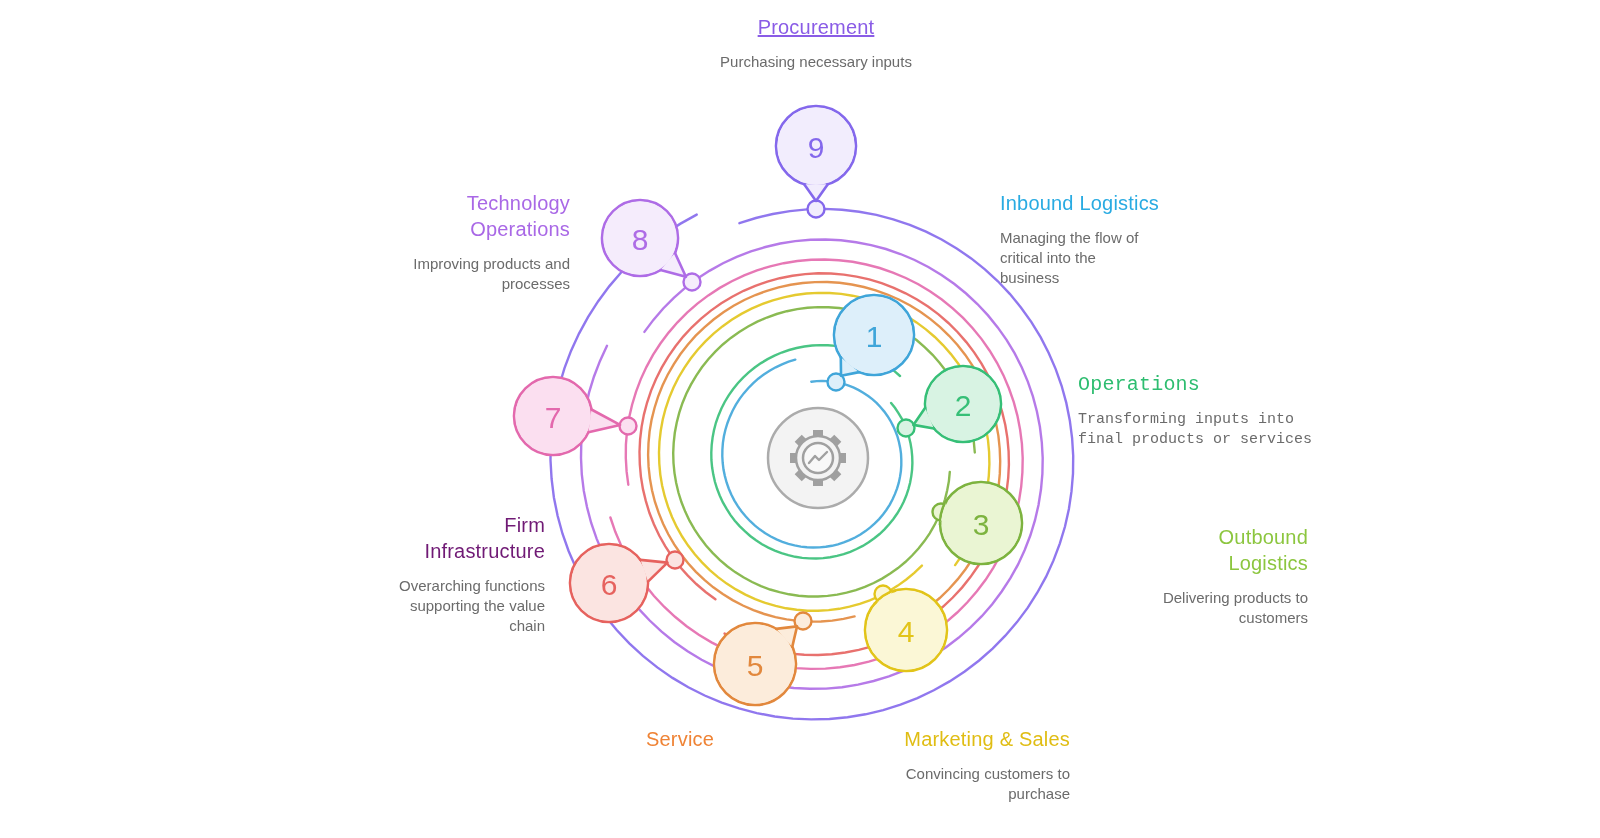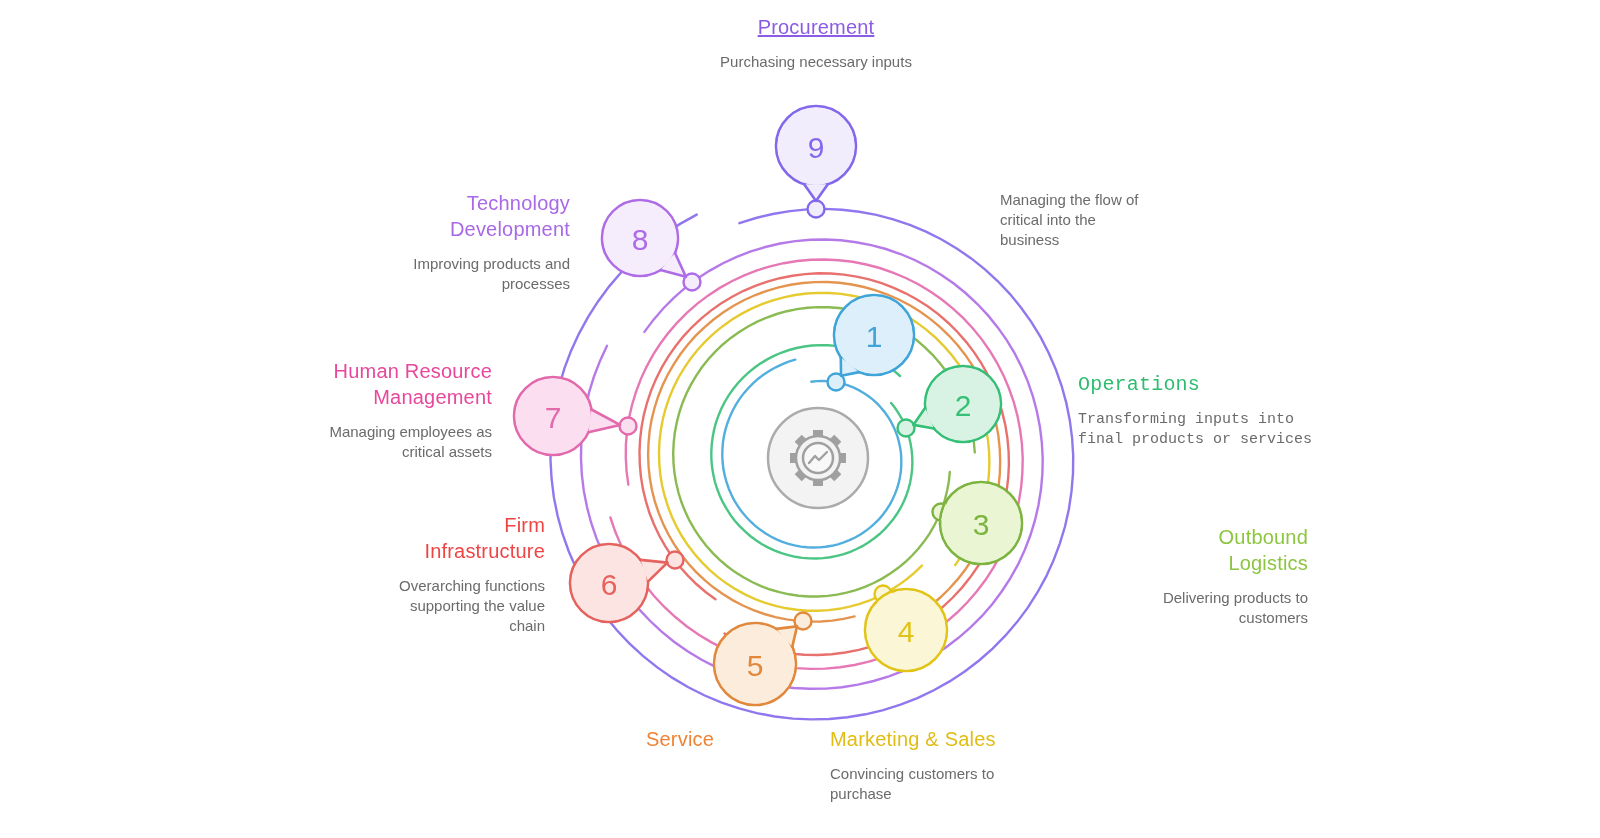--- a/index.html
+++ b/index.html
@@ -13,21 +13,21 @@
     font-size:20px;font-weight:500;line-height:26px;margin:0 0 12px 0;
     white-space:pre-line;letter-spacing:.2px;
   }
   .vc-desc{
     font-size:15px;font-weight:400;line-height:20px;color:#6b6b6b;
     white-space:pre-line;
   }
   .lb-1{left:1000px;top:190px;width:230px;text-align:left;}
   .lb-2{left:1078px;top:372px;width:250px;text-align:left;font-family:Liberation Mono, monospace;}
   .lb-3{left:1078px;top:524px;width:230px;text-align:right;}
-  .lb-4{left:830px;top:726px;width:240px;text-align:left;}
+  .lb-4{left:830px;top:726px;width:240px;text-align:right;}
   .lb-5{left:560px;top:726px;width:240px;text-align:center;}
   .lb-6{left:300px;top:512px;width:245px;text-align:right;}
   .lb-7{left:250px;top:358px;width:242px;text-align:right;}
   .lb-8{left:328px;top:190px;width:242px;text-align:right;}
   .lb-9{left:666px;top:14px;width:300px;text-align:center;}
 </style>
 </head>
 <body>
 
 <div class="stage">
@@ -125,20 +125,21 @@
       <g>
         <circle cx="816" cy="146" r="40" fill="#f2edfd" stroke="#8468ec" stroke-width="2.6"></circle>
         <path d="M827.8208082664536,184.21345956502424 L816,201 L804.1791917335464,184.21345956502424 L827.8208082664536,184.21345956502424 Z" fill="#f2edfd" stroke="none"></path>
         <path d="M827.8208082664536,184.21345956502424 L816,201 L804.1791917335464,184.21345956502424" fill="none" stroke="#8468ec" stroke-width="2.6" stroke-linejoin="round" stroke-linecap="round"></path>
         <circle cx="816" cy="146" r="38.6" fill="#f2edfd" stroke="none"></circle>
         <text x="816" y="147" fill="#8468ec" font-size="30" text-anchor="middle" dominant-baseline="central" font-family="&quot;Liberation Sans&quot;, sans-serif">9</text>
       </g>
     </svg>
 
   <div class="lb lb-1">
+    <div class="vc-title" style="color: rgb(41, 171, 226);">Inbound Logistics</div>
     <div class="vc-desc">Managing the flow of
 critical into the
 business</div>
   </div>
   <div class="lb lb-2">
     <div class="vc-title" style="color: rgb(46, 189, 112);">Operations</div>
     <div class="vc-desc">Transforming inputs into
 final products or services</div>
   </div>
   <div class="lb lb-3">
@@ -149,35 +150,29 @@
   </div>
   <div class="lb lb-4">
     <div class="vc-title" style="color: rgb(224, 189, 19);">Marketing &amp; Sales</div>
     <div class="vc-desc">Convincing customers to
 purchase</div>
   </div>
   <div class="lb lb-5">
     <div class="vc-title" style="color: rgb(239, 131, 53);">Service</div>
   </div>
   <div class="lb lb-6">
-    <div class="vc-title" style="color: #ef4444;">Firm
+    <div class="vc-title" style="color: #701a75;">Firm
 Infrastructure</div>
     <div class="vc-desc">Overarching functions
 supporting the value
 chain</div>
   </div>
-  <div class="lb lb-7">
-    <div class="vc-title" style="color: rgb(232, 71, 155);">Human Resource
-Management</div>
-    <div class="vc-desc">Managing employees as
-critical assets</div>
-  </div>
   <div class="lb lb-8">
     <div class="vc-title" style="color: rgb(169, 104, 230);">Technology
-Development</div>
+Operations</div>
     <div class="vc-desc">Improving products and
 processes</div>
   </div>
   <div class="lb lb-9">
     <div class="vc-title" style="color: rgb(138, 92, 230); text-decoration: underline;">Procurement</div>
     <div class="vc-desc">Purchasing necessary inputs</div>
   </div>
 </div>
 
 </body></html>

